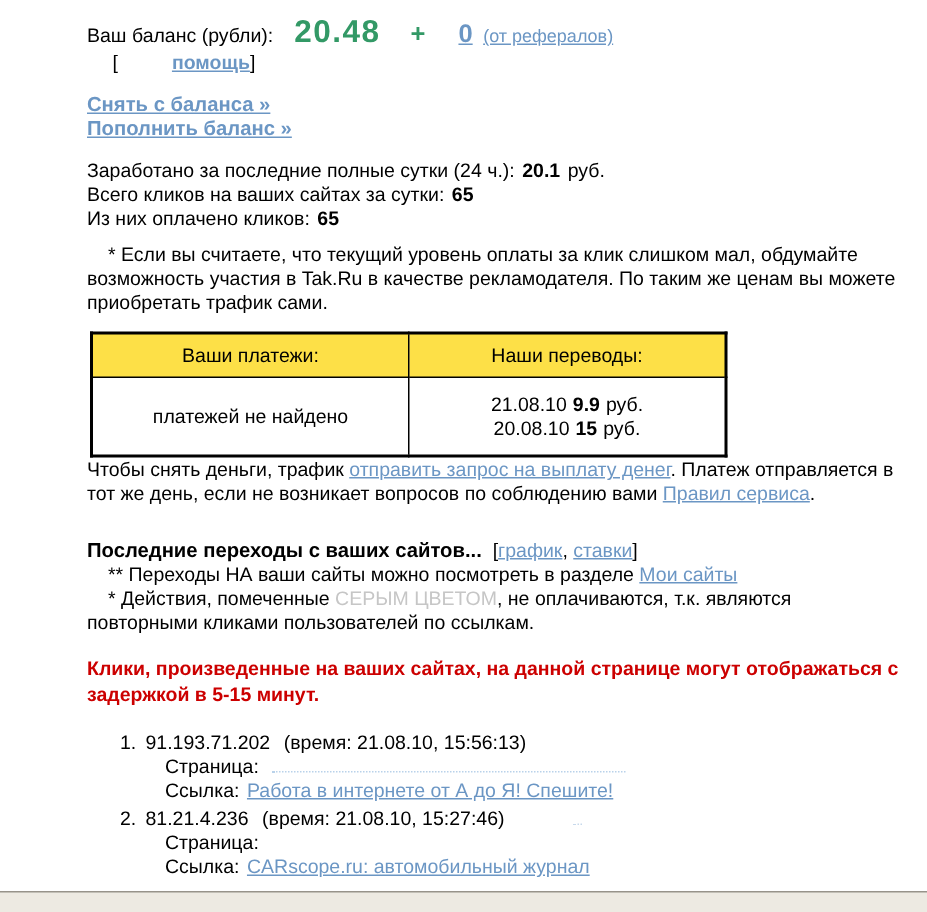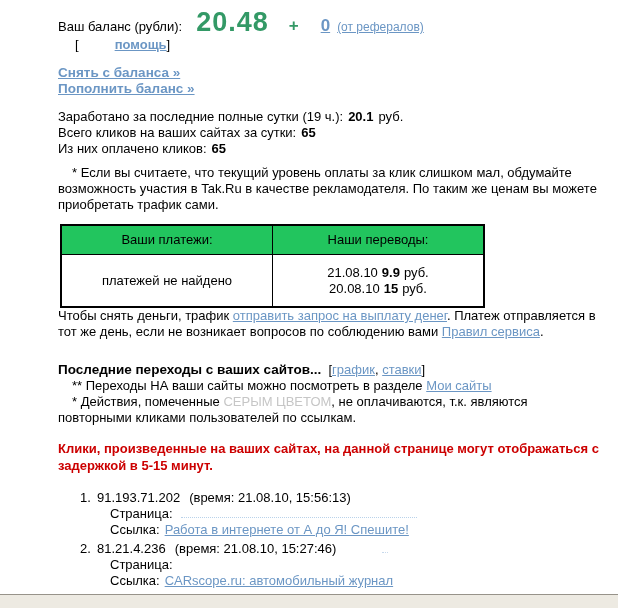--- a/index.html
+++ b/index.html
@@ -11,21 +11,21 @@
   .content {
     position:absolute; top:0; left:0; width:618px; height:594px;
     overflow:hidden; box-sizing:border-box; padding:14px 18px 0 58px;
   }
   a { color:#6b96c4; text-decoration:underline; cursor:pointer; }
   b, .b { font-weight:bold; }
 
   
   .balance-row { display:flex; align-items:baseline; white-space:nowrap; }
   .bal-label { }
-  .bal-amount { color:#339966; font-weight:bold; font-size:27px; margin-left:14px; letter-spacing:1px; }
+  .bal-amount { color:#339966; font-weight:bold; font-size:21px; margin-left:14px; letter-spacing:1px; }
   .bal-plus { color:#339966; font-weight:bold; font-size:17px; margin-left:20px; }
   .bal-ref { font-weight:bold; font-size:17px; margin-left:22px; }
   .bal-ref-label { font-size:12px; margin-left:7px; }
   .help-line { margin:2px 0 0 17px; }
   .help-line a { font-weight:bold;padding-left:36px; }
 
   .nav-links { margin-top:12px; }
   .nav-links a { display:inline-block; font-weight:bold; font-size:13.5px; line-height:16px; }
 
   .stats { margin-top:12px; }
@@ -34,21 +34,21 @@
 
   .note { margin:8px 0 0 0; max-width:555px; text-indent:14px; }
   p.flat { margin:0; max-width:557px; }
 
   
   table.payments {
     border-collapse:collapse; margin:11px 0 0 2px;
     border:2px solid #000; table-layout:fixed; width:420px;
   }
   table.payments td { border:1px solid #000; text-align:center; vertical-align:middle; }
-  td.th { background:#22c55e; height:26px; width:208px; }
+  td.th { background:#fde047; height:26px; width:208px; }
   td.th.c2 { width:208px; }
   td.divider-left { border-right:4px double #000; }
   td.body-cell { height:49px; }
   .transfer-line { line-height:16px; }
   .transfer-line .b { margin:0 4px; }
 
   .withdraw-info { margin-top:13px; max-width:557px; }
 
   .transitions-title-row { margin-top:22px; }
   .transitions-title-row .title { font-weight:bold; font-size:13.5px; }
@@ -91,21 +91,21 @@
       <a class="bal-ref-label">(от рефералов)</a>
     </div>
     <div class="help-line"><span>[</span><a>помощь</a><span>]</span></div>
 
     <div class="nav-links">
       <a>Снять с баланса »</a><br>
       <a>Пополнить баланс »</a>
     </div>
 
     <div class="stats">
-      <div><span>Заработано за последние полные сутки (19 ч.):</span><span class="stat-val">20.1</span><span>руб.</span></div>
+      <div><span>Заработано за последние полные сутки (24 ч.):</span><span class="stat-val">20.1</span><span>руб.</span></div>
       <div><span>Всего кликов на ваших сайтах за сутки:</span><span class="stat-val">65</span></div>
       <div><span>Из них оплачено кликов:</span><span class="stat-val">65</span></div>
     </div>
 
     <p class="note">* Если вы считаете, что текущий уровень оплаты за клик слишком мал, обдумайте возможность участия в Tak.Ru в качестве рекламодателя. По таким же ценам вы можете приобретать трафик сами.</p>
 
     <table class="payments">
       <tbody>
           <tr>
         <td class="th divider-left">Ваши платежи:</td>

